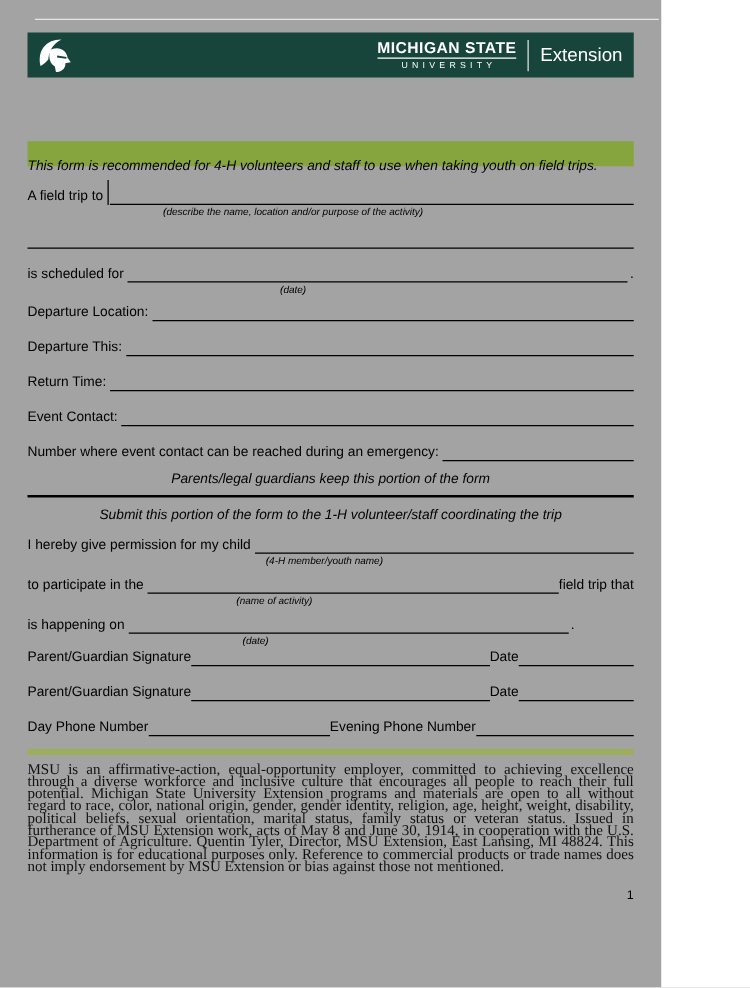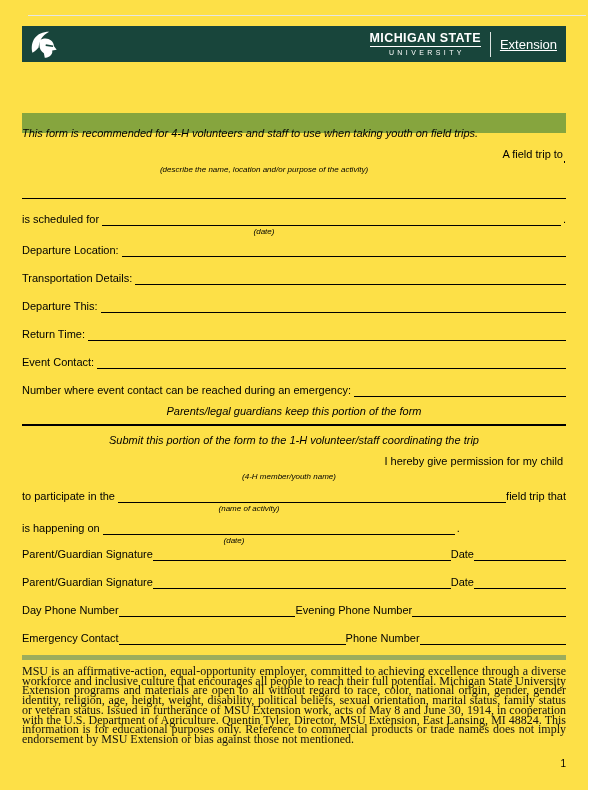--- a/index.html
+++ b/index.html
@@ -1,36 +1,36 @@
 <!DOCTYPE html>
 <html><head>
 <meta charset="utf-8">
 <style>
   * { margin:0; padding:0; box-sizing:border-box; }
   html,body { background:#fff; }
   .page {
-    position:relative; width:588px; height:790px; background:#fde047;
+    position:relative; width:529px; height:790px; background:#a3a3a3;
     font-family:"Liberation Sans", sans-serif; color:#000; overflow:hidden;
   }
   .artifact-line { position:absolute; top:15px; left:28px; right:2px; border-top:1px solid #e6e6e4; }
 
   
   .masthead {
     position:absolute; top:26px; left:22px; right:22px; height:36px;
     background:#18453B; display:flex; align-items:center; justify-content:space-between;
     padding:0 9px 0 6px;
   }
   .helmet { width:30px; height:30px; display:block; }
   .wordmark-wrap { display:flex; align-items:center; gap:9px; color:#fff; }
   .wm-stack { display:flex; flex-direction:column; align-items:center; }
   .wm-top { font-size:12.5px; font-weight:bold; letter-spacing:.4px; line-height:1;
             border-bottom:1px solid #fff; padding-bottom:1.5px; }
   .wm-bottom { font-size:7px; letter-spacing:3.4px; line-height:1; margin-top:2px; text-indent:3.4px; }
   .wm-divider { width:1px; height:25px; background:rgba(255,255,255,.85); }
-  .brand { font-size:13px; line-height:1; font-weight:400;text-decoration:underline; }
+  .brand { font-size:15px; line-height:1; font-weight:400; }
 
   
   .doc-title { position:absolute; top:78px; left:22px; right:22px;
                font-size:17px; font-weight:bold; color:#1c473d; letter-spacing:.2px; }
   .olive-bar { position:absolute; top:113px; left:22px; right:22px; height:20px; background:#86A53E; }
 
   
   .content { position:absolute; top:127px; left:22px; right:22px; font-size:11px; }
   .intro { font-style:italic; line-height:13px; }
   .frow { display:flex; align-items:flex-end; height:16px; line-height:13px; white-space:nowrap; }
@@ -42,21 +42,21 @@
   .fline.fx155 { flex:1.55; }
   .spacer { flex:1; }
   .end-dot { padding-left:2px; }
   .caret { width:1.5px; height:20px; background:#000; margin-right:1px; }
   .caption { font-size:8px; font-style:italic; line-height:9px; text-align:center; margin-top:1px; }
   .sh-30 { transform:translateX(-30px); }
   .sh-5  { transform:translateX(-5px); }
   .sh-45 { transform:translateX(-45px); }
   .sh-60 { transform:translateX(-60px); }
   .solo-line { margin-top:24px; border-top:1px solid #000; height:0; }
-  .mt5{margin-top:5px;} .mt6{margin-top:6px;} .mt8{margin-top:8px;flex-direction:column;} .mt11{margin-top:11px;} .mt12{margin-top:12px;}
+  .mt5{margin-top:5px;} .mt6{margin-top:6px;} .mt8{margin-top:8px;} .mt11{margin-top:11px;} .mt12{margin-top:12px;}
   .note { font-style:italic; text-align:center; line-height:13px; }
   .thick-divider { margin-top:6px; border-top:2.5px solid #000; height:0; }
   .sig-row .flabel { padding-right:0; }
   .row-tight { margin-top:0; }
 
   
   .bottom-rule { margin-top:10px; height:5px; background:#9CAD5C; }
   .disclaimer { margin-top:7px; font-family:"Liberation Serif", serif; font-size:12px;
                 line-height:9.7px; text-align:justify; color:#111; }
   .page-num { margin-top:13px; text-align:right; font-size:10px; }
@@ -101,24 +101,20 @@
 
     <div class="frow mt11">
       <span class="flabel">is scheduled for</span>
       <span class="fline"></span>
       <span class="end-dot">.</span>
     </div>
     <div class="caption sh-30">(date)</div>
 
     <div class="frow mt5">
       <span class="flabel">Departure Location:</span>
-      <span class="fline"></span>
-    </div>
-    <div class="frow mt12">
-      <span class="flabel">Transportation Details:</span>
       <span class="fline"></span>
     </div>
     <div class="frow mt12">
       <span class="flabel">Departure This:</span>
       <span class="fline"></span>
     </div>
     <div class="frow mt12">
       <span class="flabel">Return Time:</span>
       <span class="fline"></span>
     </div>
@@ -170,24 +166,18 @@
       <span class="fline fixed92"></span>
     </div>
 
     <div class="frow mt12 sig-row">
       <span class="flabel">Day Phone Number</span>
       <span class="fline fx115"></span>
       <span>Evening Phone Number</span>
       <span class="fline"></span>
     </div>
 
-    <div class="frow mt12 sig-row">
-      <span class="flabel">Emergency Contact</span>
-      <span class="fline fx155"></span>
-      <span>Phone Number</span>
-      <span class="fline"></span>
-    </div>
 
     <div class="bottom-rule"></div>
     <div class="disclaimer">MSU is an affirmative-action, equal-opportunity employer, committed to achieving excellence through a diverse workforce and inclusive culture that encourages all people to reach their full potential. Michigan State University Extension programs and materials are open to all without regard to race, color, national origin, gender, gender identity, religion, age, height, weight, disability, political beliefs, sexual orientation, marital status, family status or veteran status. Issued in furtherance of MSU Extension work, acts of May 8 and June 30, 1914, in cooperation with the U.S. Department of Agriculture. Quentin Tyler, Director, MSU Extension, East Lansing, MI 48824. This information is for educational purposes only. Reference to commercial products or trade names does not imply endorsement by MSU Extension or bias against those not mentioned.</div>
     <div class="page-num">1</div>
   </div>
 </div>
 
 </body></html>

